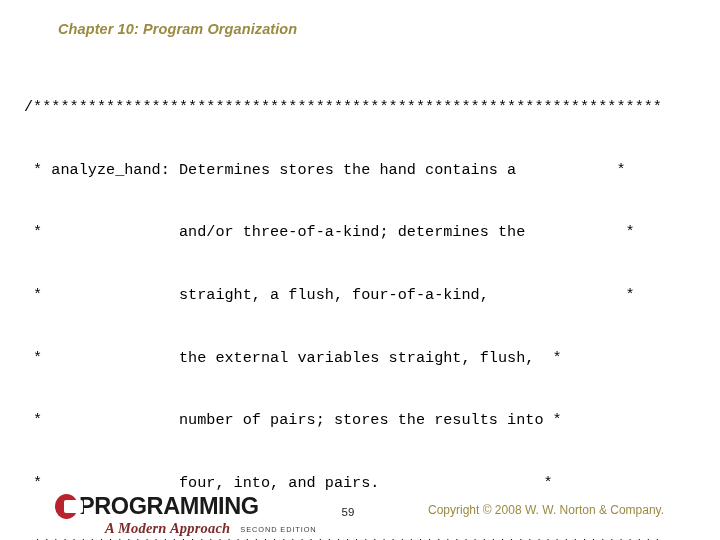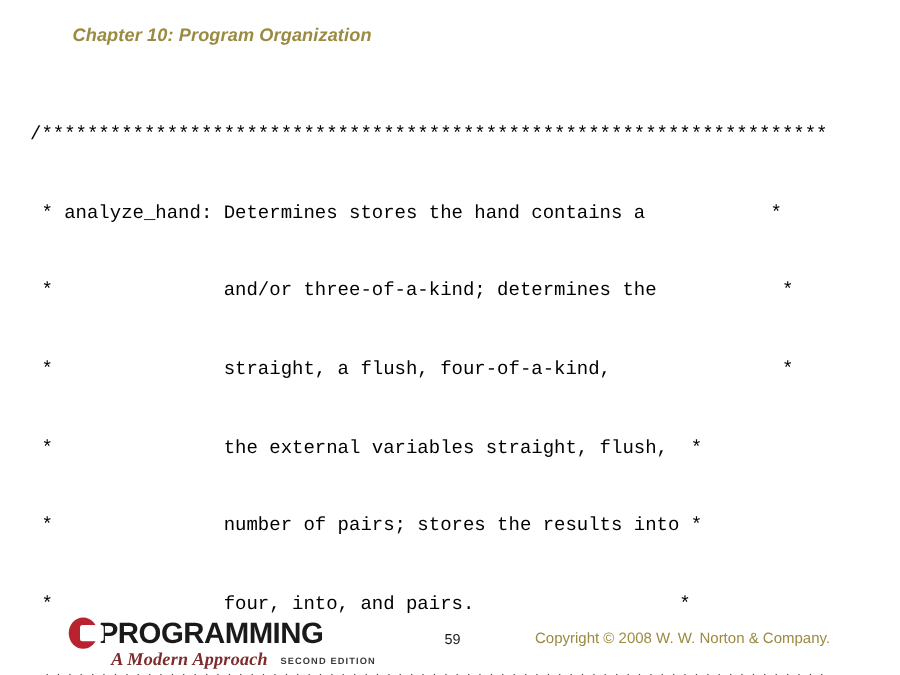--- a/index.html
+++ b/index.html
@@ -112,35 +112,36 @@
     display: flex;
     align-items: baseline;
   }
   .logo-sub {
     font-family: "Liberation Serif", serif;
     font-style: italic;
     font-weight: bold;
     font-size: 14.5px;
     color: #7d2b2b;
     letter-spacing: 0.2px;
+    margin-left: 16px;
   }
   .logo-edition {
     font-family: "Liberation Sans", sans-serif;
     font-size: 7.4px;
-    font-weight: bold;
+    font-weight: normal;
     color: #3a3a3a;
     letter-spacing: 0.9px;
     margin-left: 10px;
     position: relative;
     top: -1px;
   }
 
   .page-number {
     position: absolute;
-    left: 348px;
+    left: 334px;
     top: 20px;
     width: 28px;
     text-align: center;
     font-family: "Liberation Sans", sans-serif;
     font-size: 11.5px;
     color: #1a1a1a;
   }
 
   .copyright {
     position: absolute;

